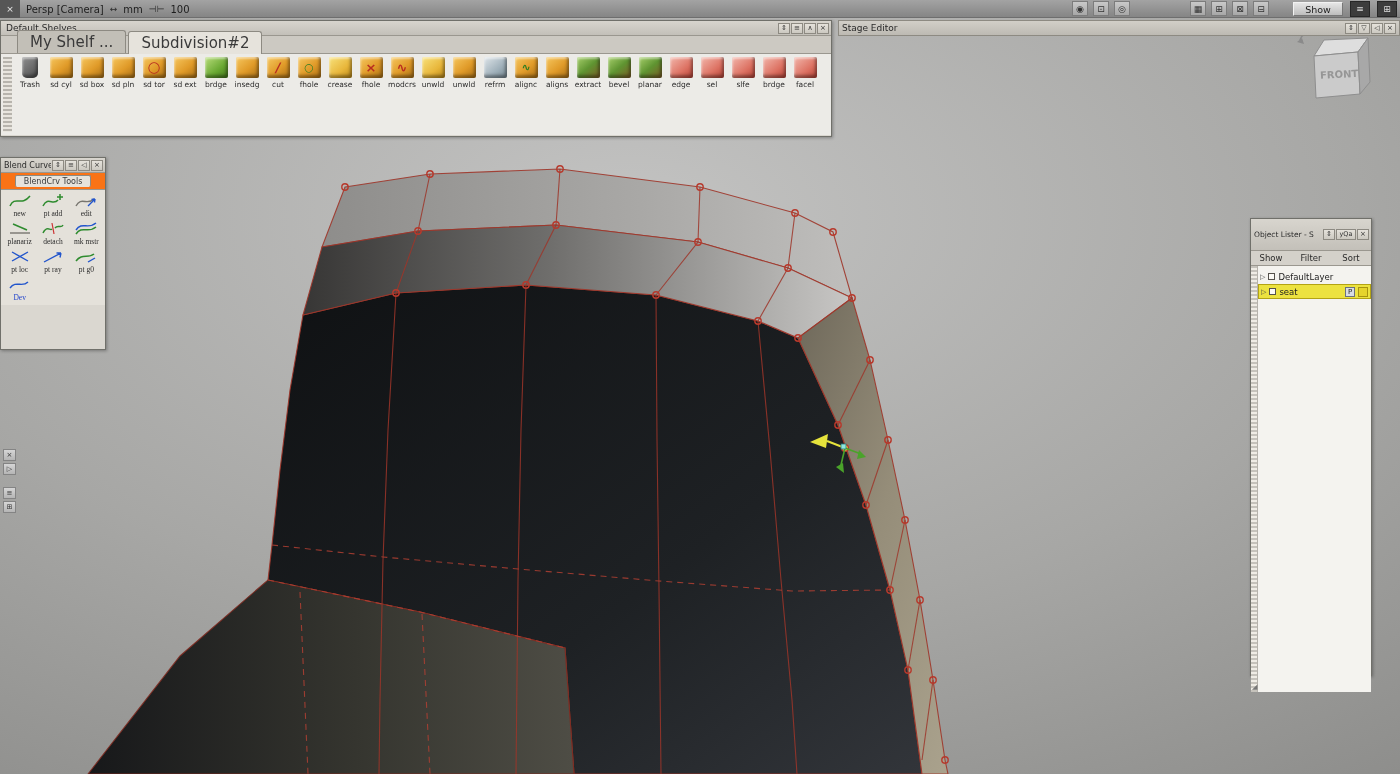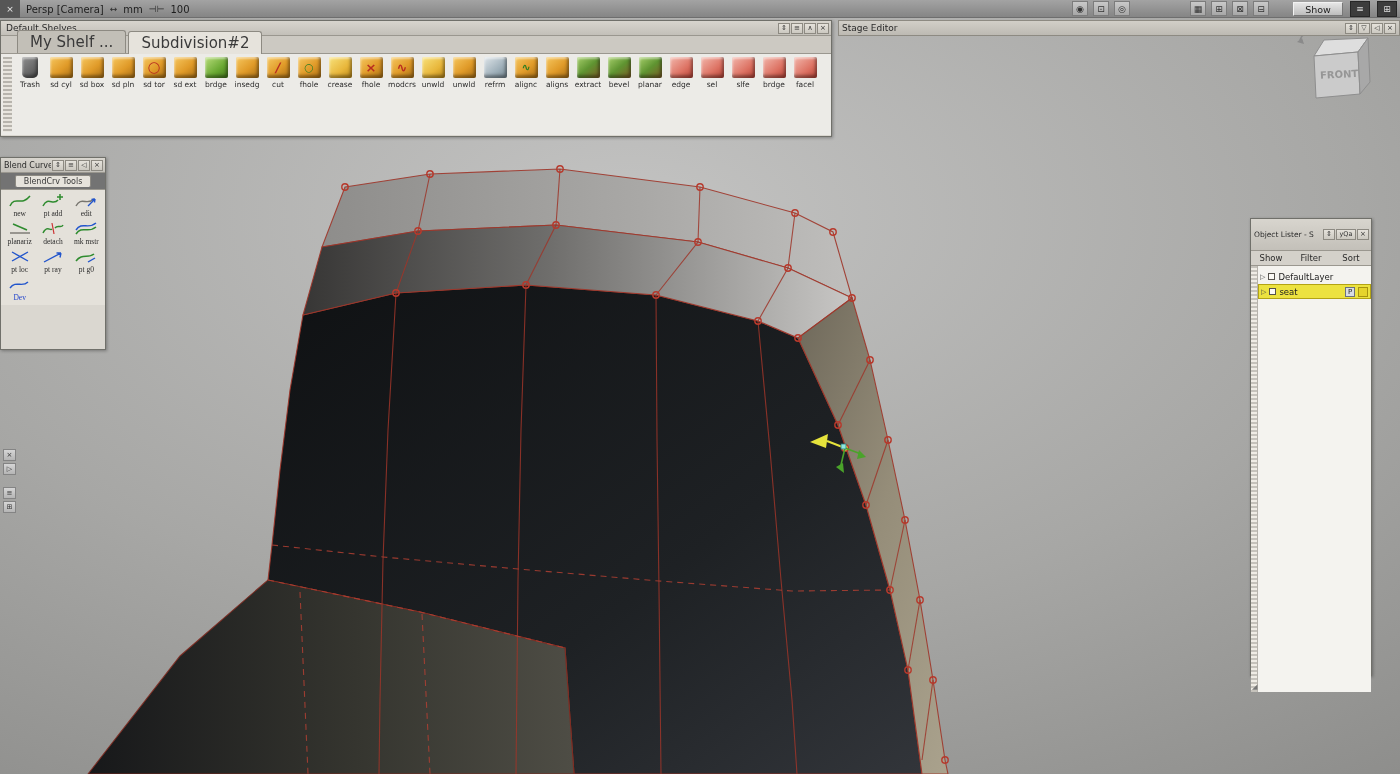--- a/index.html
+++ b/index.html
@@ -62,21 +62,21 @@
   .g-pink   { background:linear-gradient(140deg,#f2b7ac,#dd7263 60%,#b44236); }
   .g-steel  { background:linear-gradient(140deg,#dfe5e9,#9fb0ba 60%,#74868f); }
   .g-trash  { background:linear-gradient(140deg,#8f8f8f,#4d4d4d); width:16px;
               border-radius:2px 2px 5px 5px; }
   .mark { font-size:13px; font-weight:bold; color:#b92d20; line-height:1; }
   .mark.green { color:#2e7d22; font-size:11px; }
   .mark.thin { font-size:15px; font-weight:normal; }
   .tlbl { font-size:7.5px; color:#2c2c2c; margin-top:2px; white-space:nowrap; }
 
   
-  .bctab { display:flex; justify-content:center; padding:2px 0; background:#737373;
+  .bctab { display:flex; justify-content:center; padding:2px 0; background:#f97316;
            border-bottom:1px solid #9a978f; }
   .bctab .tab { font-size:8px; padding:1px 8px; background:#e6e3dc; top:0; border-radius:2px; }
   .bc-grid { display:grid; grid-template-columns:repeat(3,1fr); row-gap:3px; padding:3px 2px;
              background:#e4e1da;font-family:Liberation Serif, serif; }
   .bc-tool { display:flex; flex-direction:column; align-items:center; }
   .bc-tool svg { width:24px; height:16px; }
   .bc-lbl { font-size:7.5px; color:#2c2c2c; }
   .bc-lbl.blue { color:#2244cc; }
   .sg { stroke:#2e8b2e; fill:none; stroke-width:1.5; }
   .sb { stroke:#2255cc; fill:none; stroke-width:1.4; }

